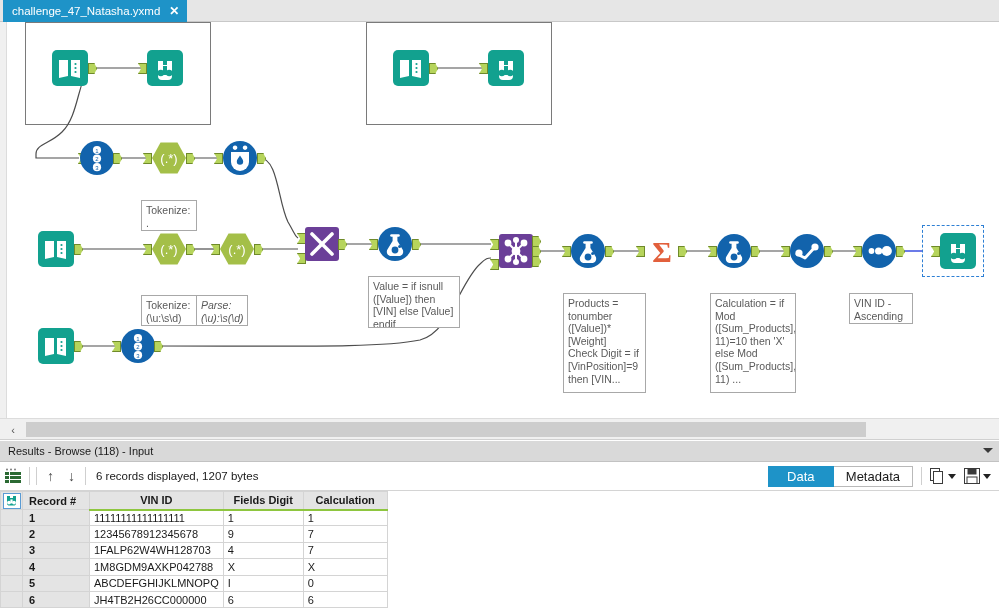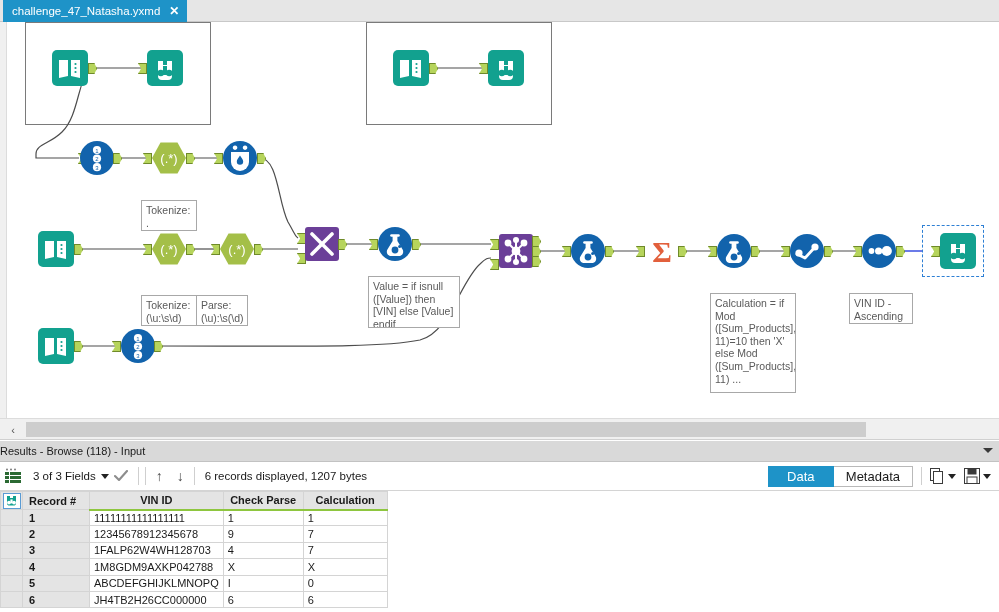--- a/index.html
+++ b/index.html
@@ -83,21 +83,21 @@
   .hscroll-thumb {
     position: absolute; left: 26px; top: 3px; width: 840px; height: 15px;
     background: #cdcdcd; cursor: pointer;
   }
 
   
   .results { position: absolute; left: 0; top: 441px; width: 999px; height: 171px; background: #ffffff; }
   .results-title {
     position: absolute; left: 0; top: 0; width: 999px; height: 21px;
     background: #d9d9d9; border-bottom: 1px solid #c2c2c2;
-    display: flex; align-items: center; padding-left: 0;
+    display: flex; align-items: center; padding-left: 8px;
     font-size: 11px; color: #1a1a1a;
   }
   .results-title-caret {
     position: absolute; right: 6px; top: 7px; width: 0; height: 0;
     border-left: 5px solid transparent; border-right: 5px solid transparent;
     border-top: 5px solid #3a3a3a; cursor: pointer;
   }
   .results-toolbar {
     position: absolute; left: 0; top: 21px; width: 999px; height: 29px;
     background: #ffffff; border-bottom: 1px solid #d4d4d4;
@@ -307,21 +307,21 @@
     <div class="tool" style="left:220px; top:210px;">
       <svg class="ticon" viewBox="0 0 34 34">
         <polygon points="8.5,1.5 25.5,1.5 34,17 25.5,32.5 8.5,32.5 0,17" fill="#a4bf48"></polygon>
         <text x="17" y="22" font-size="13" fill="#ffffff" text-anchor="middle" font-family="Liberation Sans, sans-serif">(.*)</text>
       </svg>
     </div>
     <div class="nub out" style="left:254px; top:222px;"></div>
 
     <div class="anno" style="left:141px; top:273px; width:67px; height:31px;">Tokenize:
 (\u:\s\d)</div>
-    <div class="anno" style="left:196px; top:273px; width:52px; height:31px;">Parse:
+    <div class="anno" style="left:196px; top:273px; width:52px; height:31px;font-style:italic;">Parse:
 (\u):\s(\d)</div>
 
     <div class="nub in" style="left:297px; top:211px;"></div>
     <div class="nub in" style="left:297px; top:231px;"></div>
     <div class="tool sq" style="left:305px; top:205px; width:34px; height:34px;">
       <svg class="ticon" viewBox="0 0 34 34">
         <rect x="0" y="0" width="34" height="34" rx="3" fill="#6b3f98"></rect>
         <g stroke="#ffffff" stroke-width="3.6" stroke-linecap="round">
           <line x1="7" y1="7" x2="27" y2="27"></line>
           <line x1="27" y1="7" x2="7" y2="27"></line>
@@ -404,20 +404,27 @@
       <svg class="ticon" viewBox="0 0 34 34">
         <circle cx="17" cy="17" r="17" fill="#1263ac"></circle>
         <path d="M14.6 8.5 h4.8 v5.4 l5.2 8.6 a4.4 4.4 0 0 1 -3.8 6.6 h-7.6 a4.4 4.4 0 0 1 -3.8 -6.6 l5.2 -8.6 z" fill="#ffffff"></path>
         <path d="M13.4 8.5 h7.2" stroke="#ffffff" stroke-width="2.4" stroke-linecap="round"></path>
         <circle cx="17" cy="23" r="3.4" fill="#1263ac"></circle>
         <circle cx="21.6" cy="19.6" r="1.5" fill="#1263ac"></circle>
       </svg>
     </div>
     <div class="nub out" style="left:605px; top:224px;"></div>
 
+    <div class="anno" style="left:563px; top:271px; width:83px; height:100px;">Products =
+tonumber
+([Value])*
+[Weight]
+Check Digit = if
+[VinPosition]=9
+then [VIN...</div>
 
     <div class="nub in" style="left:636px; top:224px;"></div>
     <div class="tool" style="left:645px; top:212px;">
       <svg class="ticon" viewBox="0 0 34 34">
         <rect x="0" y="0" width="34" height="34" fill="#ffffff"></rect>
         <text x="17" y="28" font-size="30" fill="#e2603c" text-anchor="middle" font-family="Liberation Serif, serif" font-weight="bold">Σ</text>
       </svg>
     </div>
     <div class="nub out" style="left:678px; top:224px;"></div>
 
@@ -500,27 +507,20 @@
               <circle cx="10" cy="1.5" r="0.9"></circle>
             </g>
           <g fill="#2b6a33">
             <rect x="0" y="4" width="4" height="3"></rect>
               <rect x="5" y="4" width="11" height="3"></rect>
             <rect x="0" y="8" width="4" height="3"></rect>
               <rect x="5" y="8" width="11" height="3"></rect>
             <rect x="0" y="12" width="4" height="3"></rect>
               <rect x="5" y="12" width="11" height="3"></rect>
           </g>
-        </svg>
-      </div>
-      <div class="tb-item">
-        <span>3 of 3 Fields</span>
-        <span class="caret-dn"></span>
-        <svg width="14" height="12" viewBox="0 0 14 12">
-          <path d="M1 6 L5 10 L13 1" stroke="#8d8d8d" stroke-width="2.1" fill="none" stroke-linecap="round" stroke-linejoin="round"></path>
         </svg>
       </div>
       <div class="tb-sep"></div>
       <div class="tb-sep"></div>
       <div class="tb-item" style="font-size:14px;color:#4a4a4a;">↑</div>
       <div class="tb-item" style="font-size:14px;color:#4a4a4a;">↓</div>
       <div class="tb-sep"></div>
       <div class="tb-static">6 records displayed, 1207 bytes</div>
 
       <div class="tb-right">
@@ -561,21 +561,21 @@
                 <svg width="13" height="12" viewBox="0 0 13 12">
                   <path d="M2 1 h3 v2 h3 v-2 h3 v7 a2.6 2.6 0 0 1 -2.6 2.6 h-3.8 a2.6 2.6 0 0 1 -2.6 -2.6 z" fill="#12a18f"></path>
                   <circle cx="4" cy="7.6" r="1.9" fill="#ffffff"></circle>
                     <circle cx="9" cy="7.6" r="1.9" fill="#ffffff"></circle>
                   <rect x="5.4" y="4.4" width="2.2" height="4" fill="#ffffff"></rect>
                 </svg>
               </div>
             </th>
             <th class="col-rec">Record #</th>
             <th>VIN ID</th>
-            <th>Check Parse</th>
+            <th>Fields Digit</th>
             <th>Calculation</th>
           </tr>
         </thead>
         <tbody id="grid-body">
             <tr>
               <td class="c-browse"></td>
               <td class="c-rec">1</td>
               <td class="vinid">11111111111111111</td>
               <td class="num">1</td>
               <td class="num">1</td>

